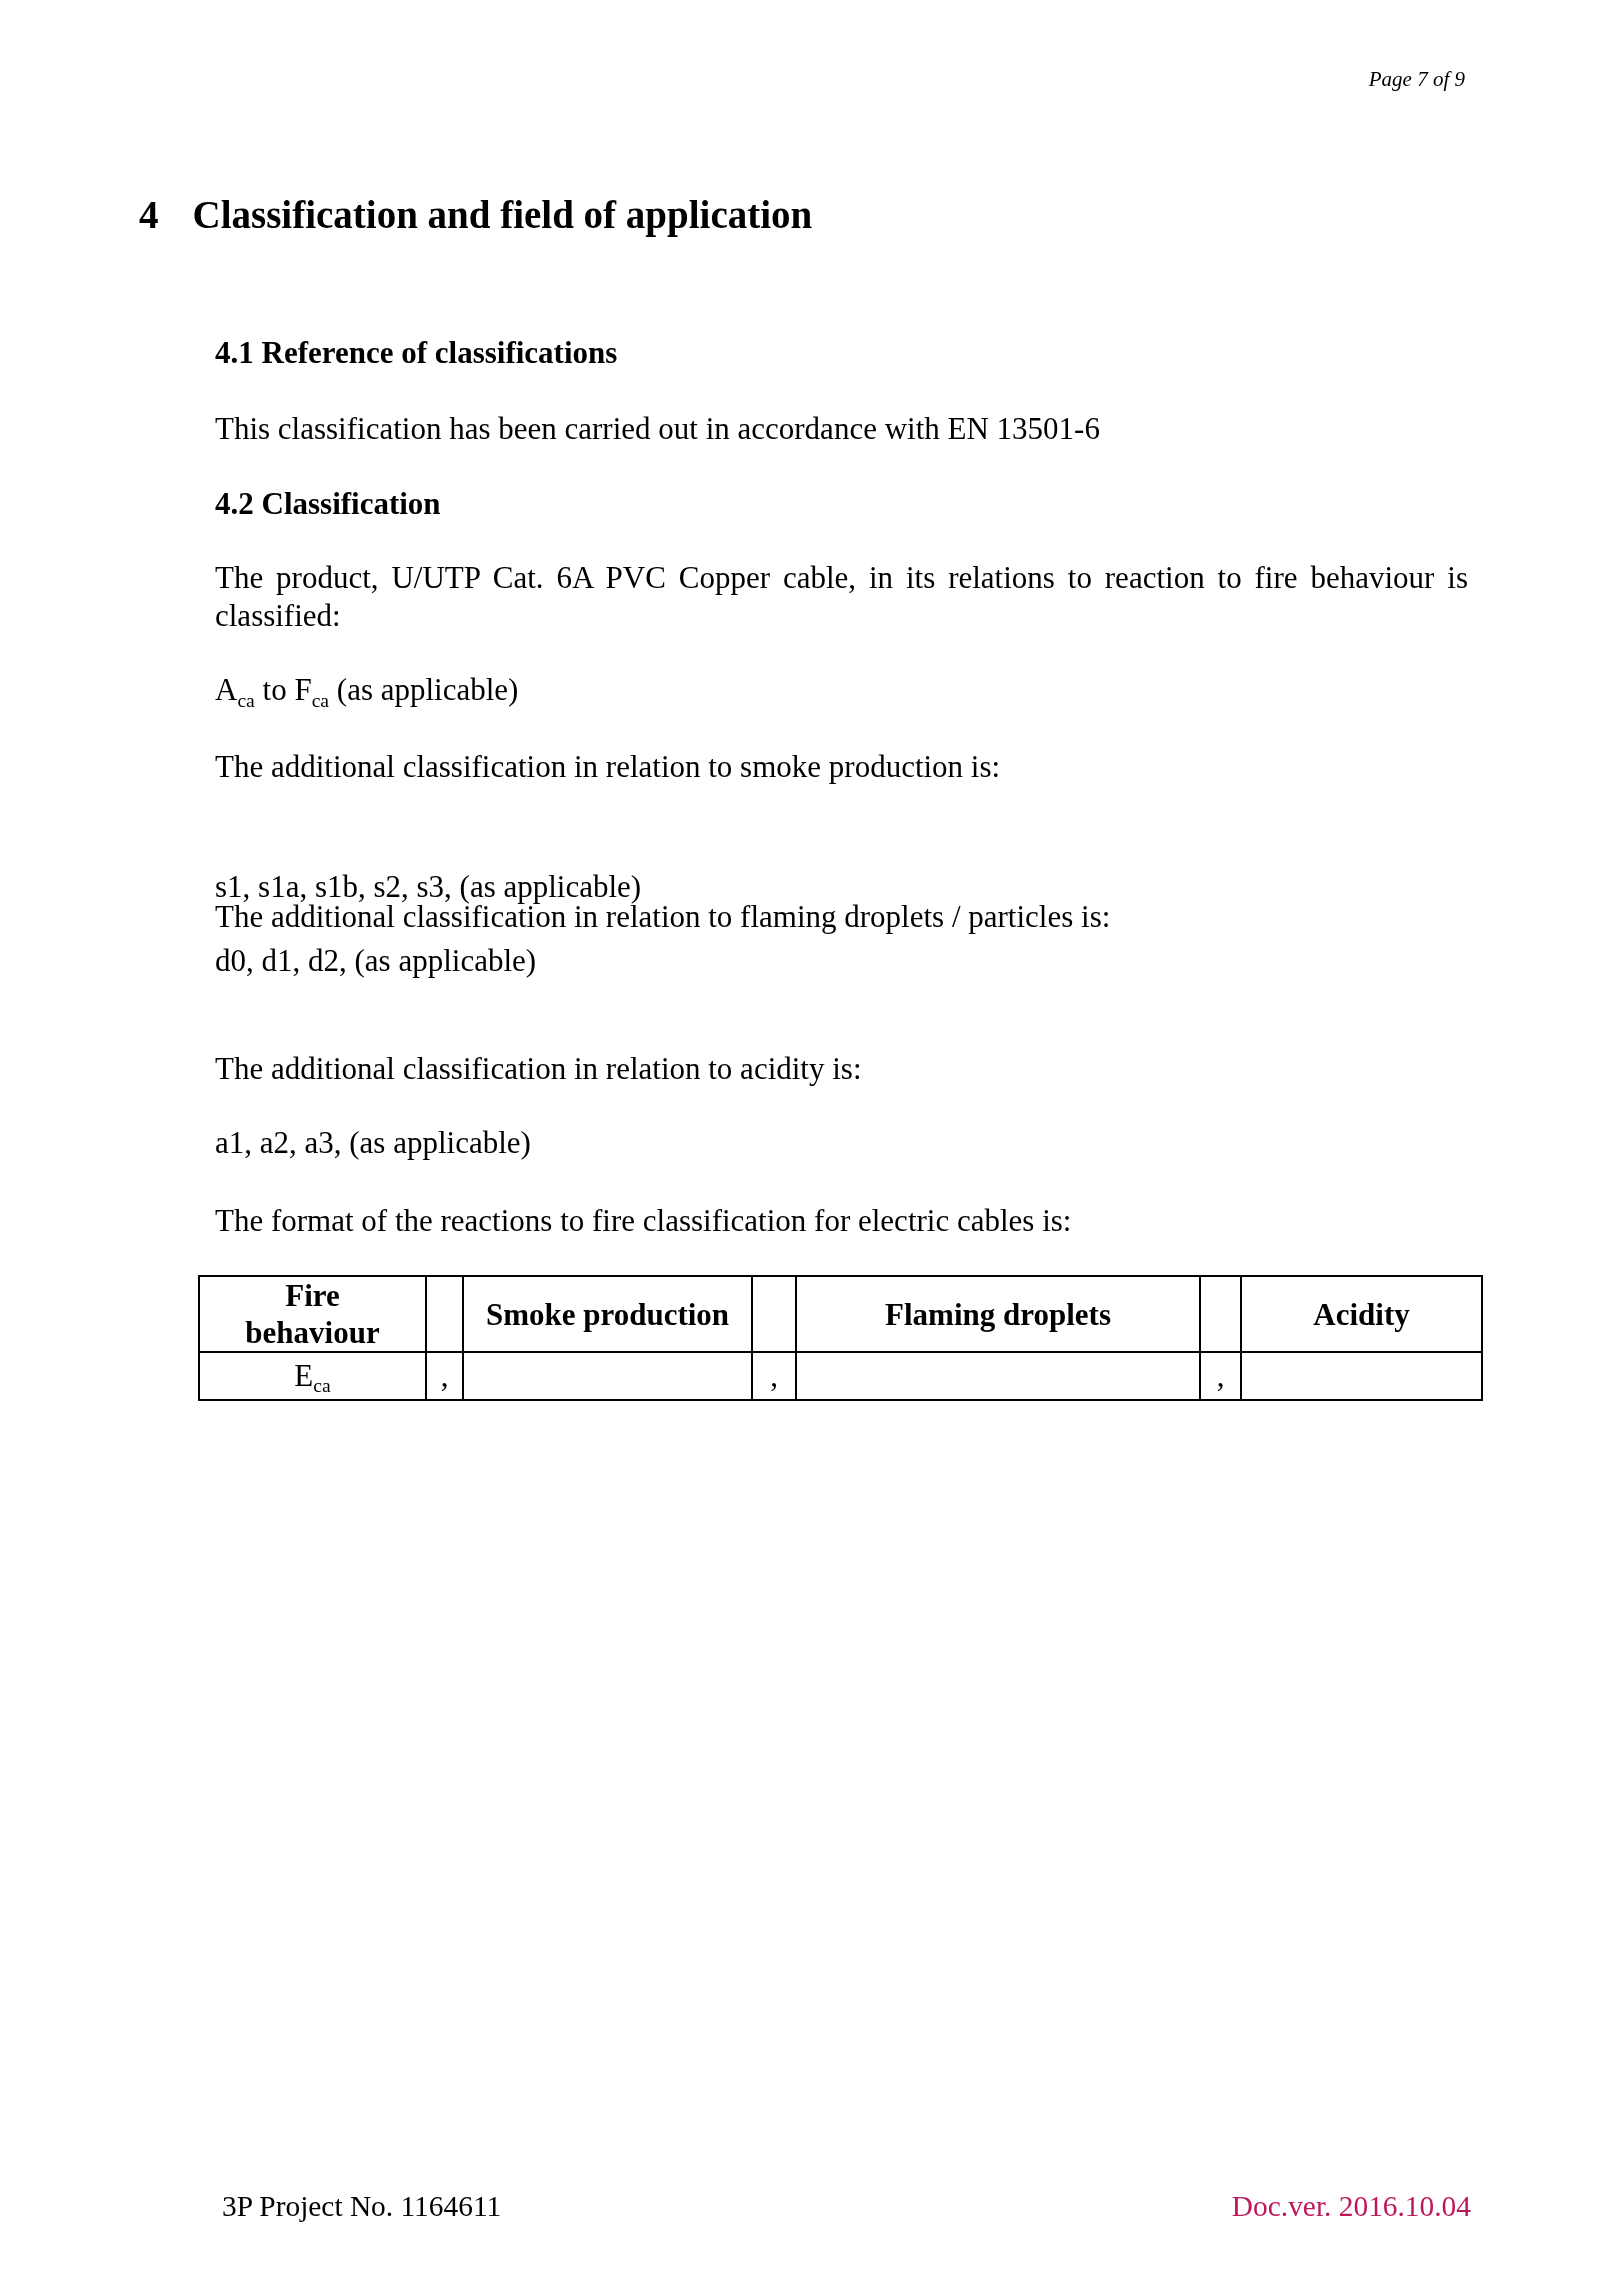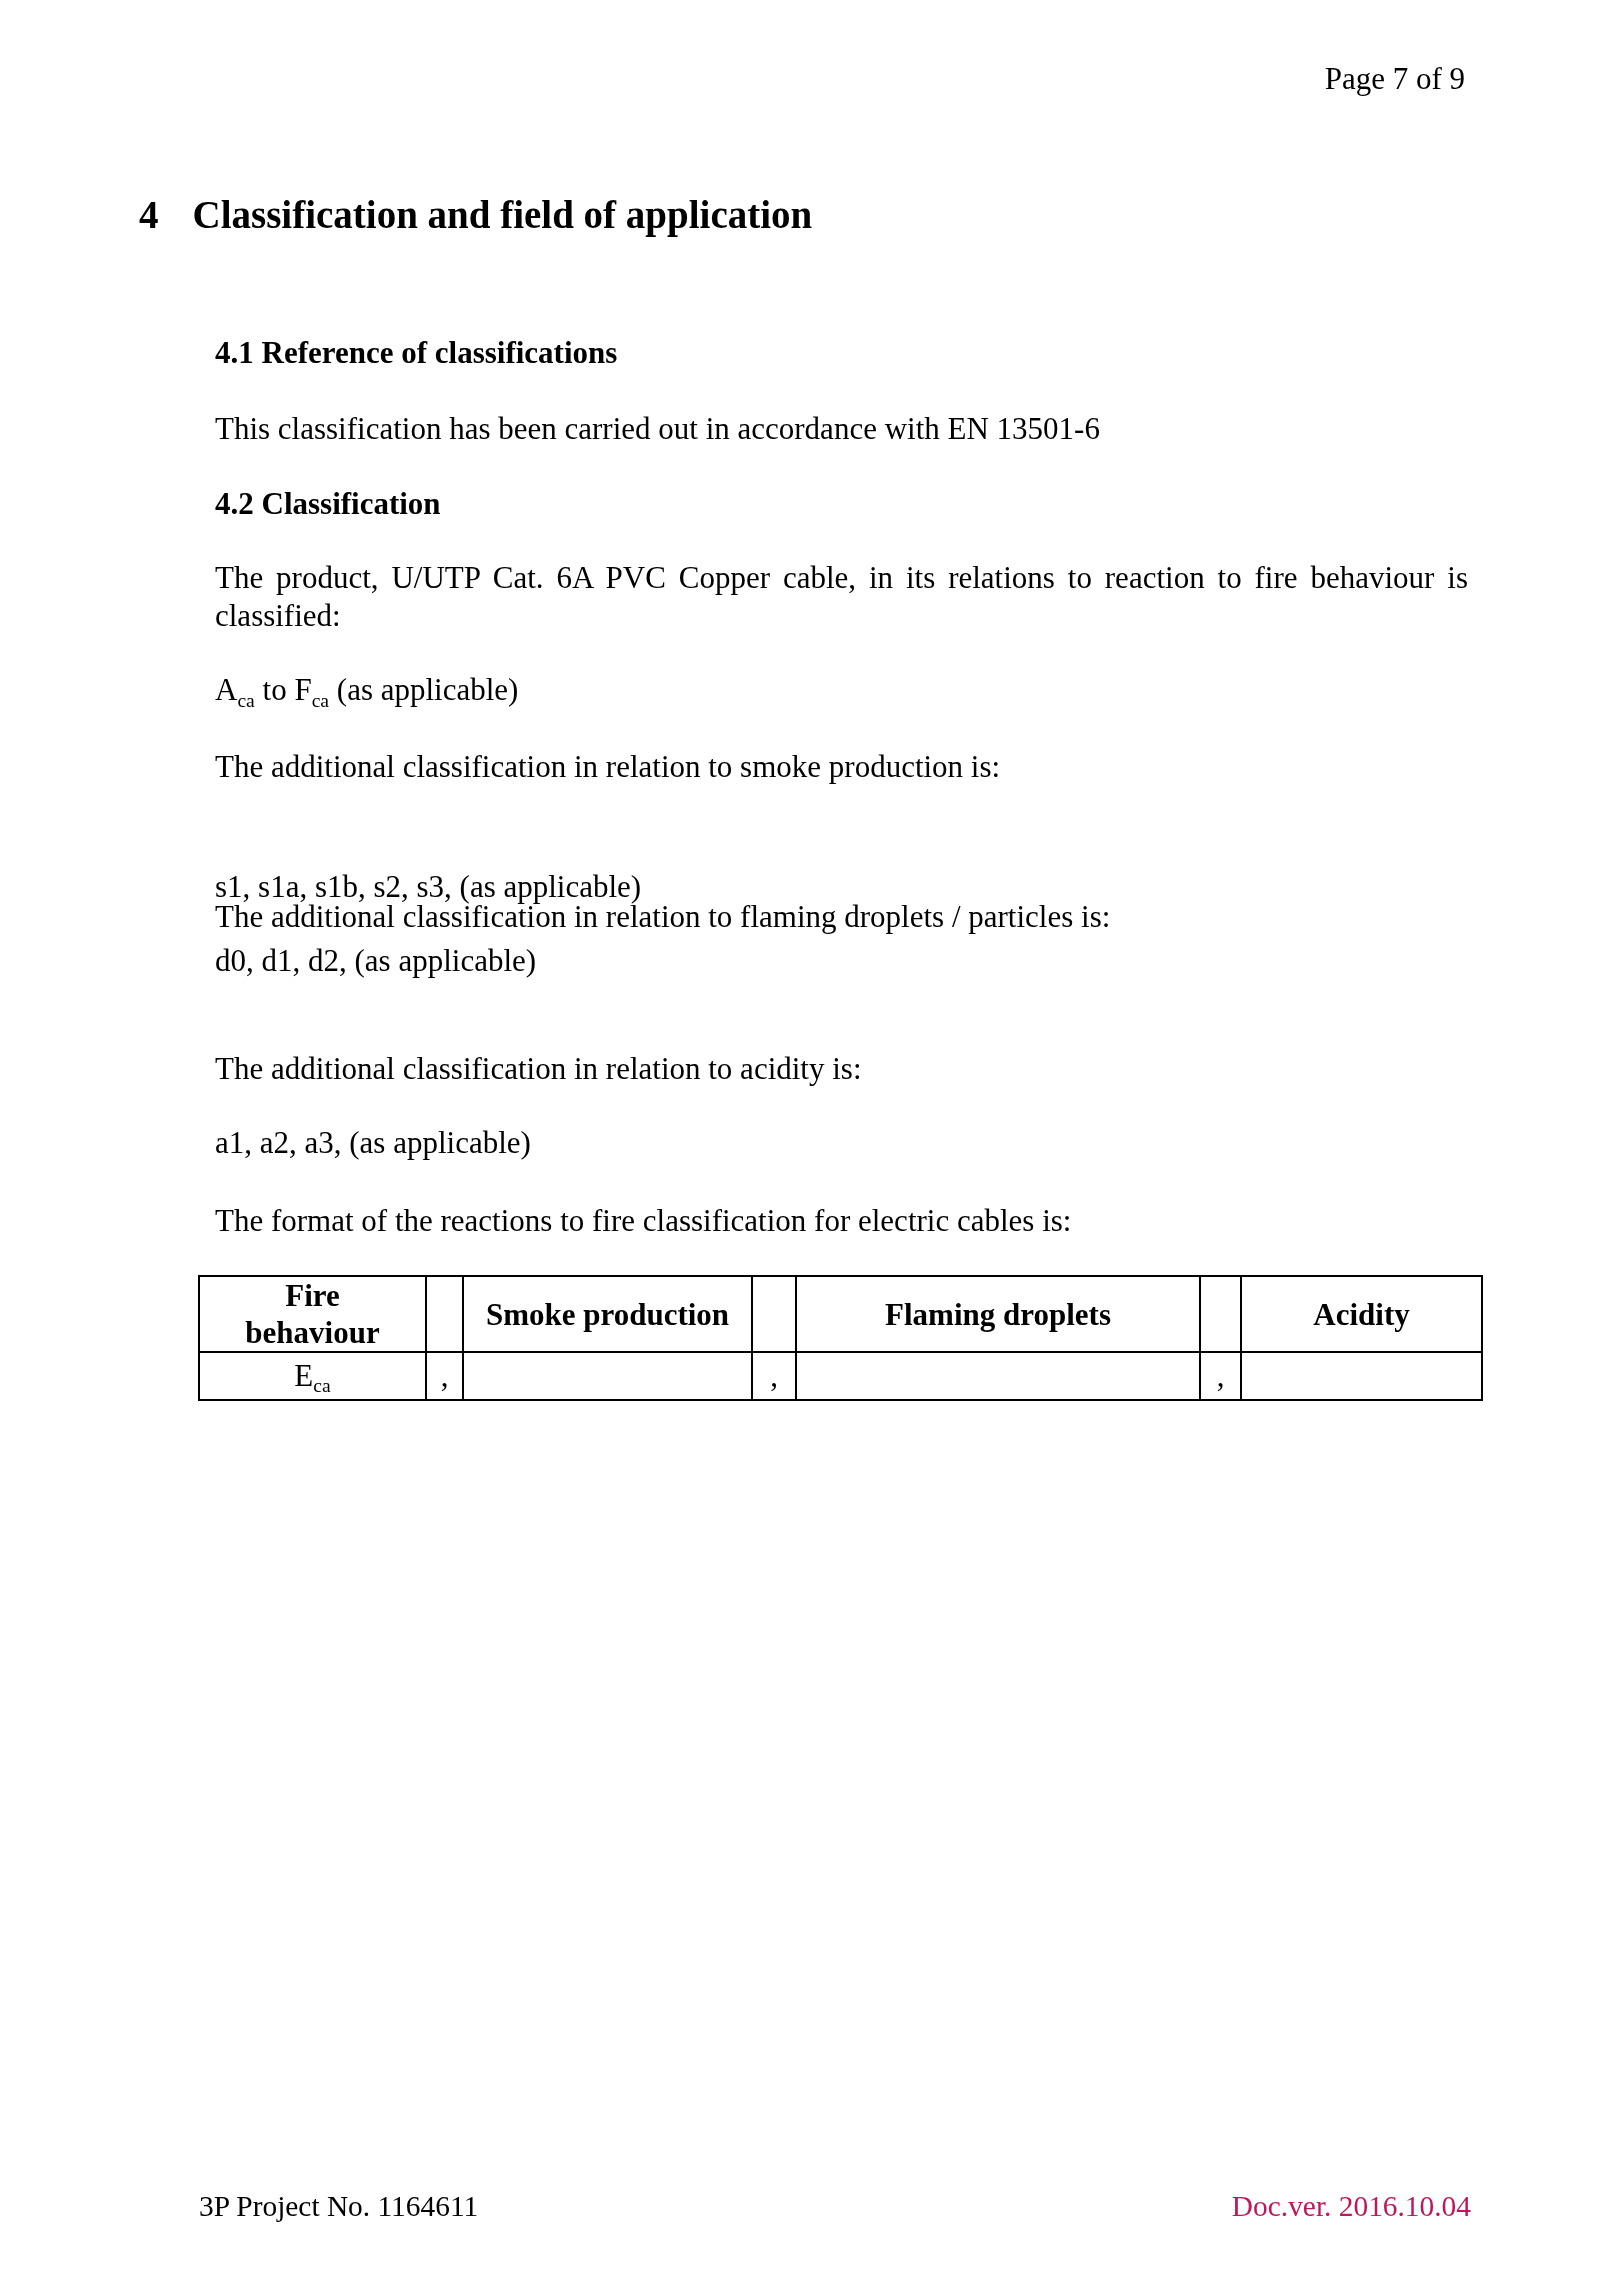--- a/index.html
+++ b/index.html
@@ -24,22 +24,23 @@
     white-space: nowrap;
   }
   .wrap-block {
     font-size: 31px;
     line-height: 38px;
   }
 
   #page-number {
     top: 60px;
     right: 158px;
-    font-size: 31px;
+    font-size: 21px;
     line-height: 38px;
+    font-style: italic;
   }
 
   #main-heading {
     top: 191px;
     left: 139px;
     font-size: 39px;
     line-height: 48px;
     font-weight: bold;
     white-space: nowrap;
   }
@@ -111,21 +112,21 @@
   col.c-fire     { width: 227px; }
   col.c-comma1   { width: 37px;  }
   col.c-smoke    { width: 289px; }
   col.c-comma2   { width: 44px;  }
   col.c-droplets { width: 404px; }
   col.c-comma3   { width: 41px;  }
   col.c-acidity  { width: 241px; }
 
   #footer-left {
     top: 2189px;
-    left: 199px;
+    left: 222px;
     font-size: 29.4px;
     line-height: 35px;
     text-align: right;
   }
   #footer-right {
     top: 2189px;
     right: 152px;
     font-size: 29.4px;
     line-height: 35px;
     color: #be185d;

